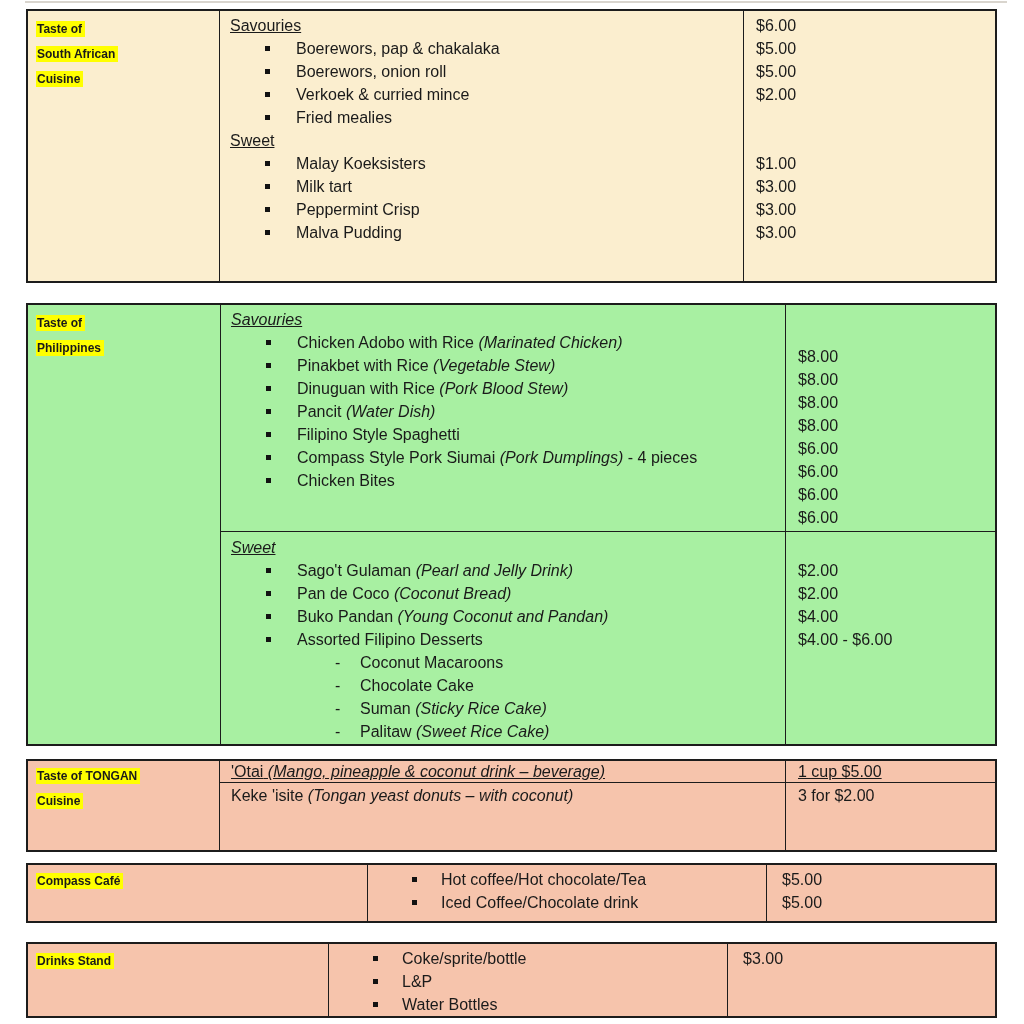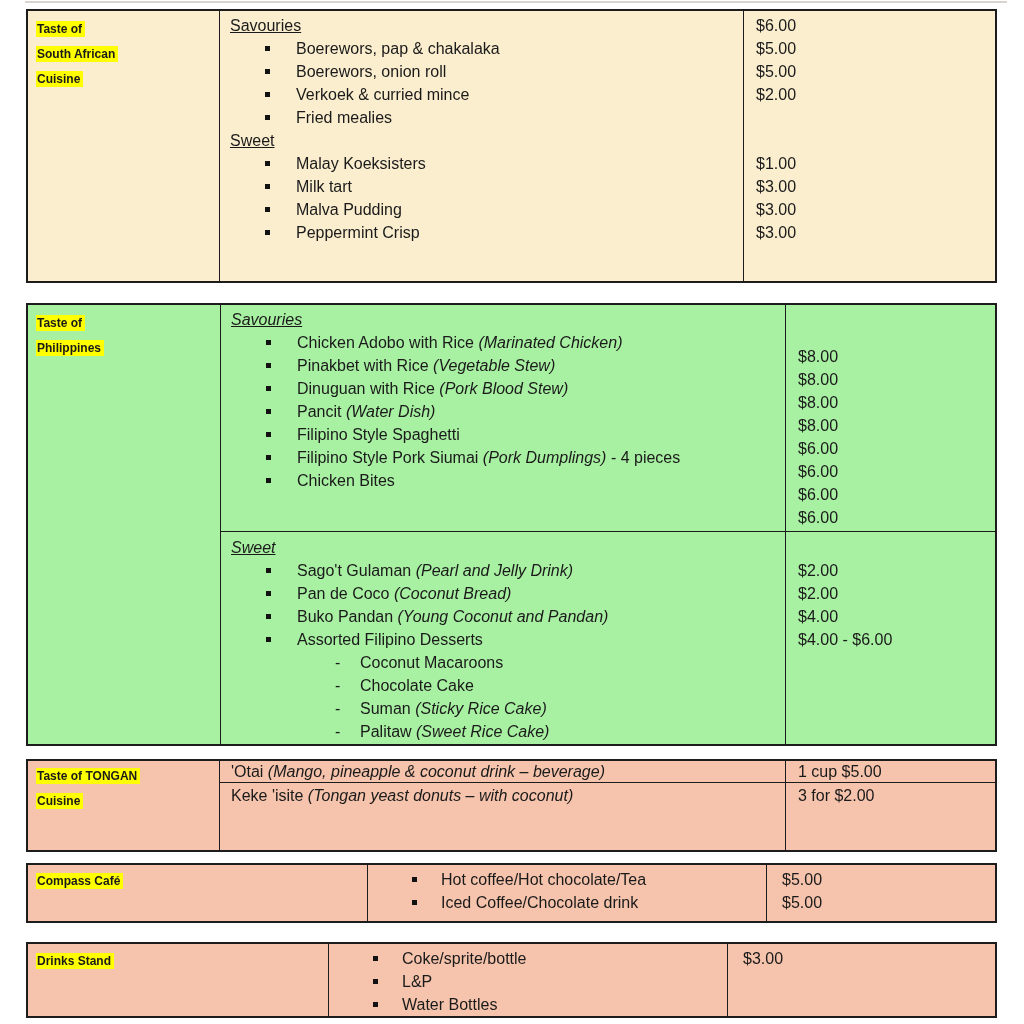--- a/index.html
+++ b/index.html
@@ -36,21 +36,21 @@
   .line.heading-italic .txt{text-decoration:underline;}
   .line.bullet{padding-left:76px;}
   .line.bullet .marker{position:absolute;left:45px;top:9px;width:5px;height:5px;background:#121212;}
   .line.dash{padding-left:139px;}
   .line.dash .marker{position:absolute;left:114px;top:0;}
   .line.plain{padding-left:11px;}
   .note{font-style:italic;}
   .price-line{padding-left:12px;}
 
   
-  .mrow.tight .line{height:16px;line-height:21px;}
+  .mrow.tight .line{height:16px;line-height:21px;text-decoration:underline;}
 
   
   .menu-table.t45 .line.bullet{padding-left:73px;}
   .menu-table.t45 .line.bullet .marker{left:44px;}
   .menu-table.t45 .price-line{padding-left:15px;}
 </style>
 </head>
 <body>
 
 <div class="page">
@@ -67,22 +67,22 @@
       <div class="mrow" style="flex:1;">
         <div class="items" style="width:524px;padding-top:3px;">
             <div class="line heading"><span class="txt">Savouries</span></div>
             <div class="line bullet"><span class="marker"></span><span class="txt">Boerewors, pap &amp; chakalaka</span></div>
             <div class="line bullet"><span class="marker"></span><span class="txt">Boerewors, onion roll</span></div>
             <div class="line bullet"><span class="marker"></span><span class="txt">Verkoek &amp; curried mince</span></div>
             <div class="line bullet"><span class="marker"></span><span class="txt">Fried mealies</span></div>
             <div class="line heading"><span class="txt">Sweet</span></div>
             <div class="line bullet"><span class="marker"></span><span class="txt">Malay Koeksisters</span></div>
             <div class="line bullet"><span class="marker"></span><span class="txt">Milk tart</span></div>
+            <div class="line bullet"><span class="marker"></span><span class="txt">Peppermint Crisp</span></div>
             <div class="line bullet"><span class="marker"></span><span class="txt">Malva Pudding</span></div>
-            <div class="line bullet"><span class="marker"></span><span class="txt">Peppermint Crisp</span></div>
           </div>
         <div class="prices" style="padding-top:3px;">
             <div class="line price-line">$6.00</div>
             <div class="line price-line">$5.00</div>
             <div class="line price-line">$5.00</div>
             <div class="line price-line">$2.00</div>
             <div class="line price-line">&nbsp;</div>
             <div class="line price-line">&nbsp;</div>
             <div class="line price-line">$1.00</div>
             <div class="line price-line">$3.00</div>
@@ -100,21 +100,21 @@
     </div>
     <div class="rowset">
       <div class="mrow split" style="height:227px;">
         <div class="items" style="width:565px;padding-top:3px;">
             <div class="line heading-italic"><span class="txt">Savouries</span></div>
             <div class="line bullet"><span class="marker"></span><span class="txt">Chicken Adobo with Rice</span><span class="note"> (Marinated Chicken)</span></div>
             <div class="line bullet"><span class="marker"></span><span class="txt">Pinakbet with Rice</span><span class="note"> (Vegetable Stew)</span></div>
             <div class="line bullet"><span class="marker"></span><span class="txt">Dinuguan with Rice</span><span class="note"> (Pork Blood Stew)</span></div>
             <div class="line bullet"><span class="marker"></span><span class="txt">Pancit</span><span class="note"> (Water Dish)</span></div>
             <div class="line bullet"><span class="marker"></span><span class="txt">Filipino Style Spaghetti</span></div>
-            <div class="line bullet"><span class="marker"></span><span class="txt">Filipino Style Pork Siumai</span><span class="note"> (Pork Dumplings)</span><span> - 4 pieces</span></div>
+            <div class="line bullet"><span class="marker"></span><span class="txt">Compass Style Pork Siumai</span><span class="note"> (Pork Dumplings)</span><span> - 4 pieces</span></div>
             <div class="line bullet"><span class="marker"></span><span class="txt">Chicken Bites</span></div>
           </div>
         <div class="prices" style="padding-top:17px;">
             <div class="line price-line">&nbsp;</div>
             <div class="line price-line">$8.00</div>
             <div class="line price-line">$8.00</div>
             <div class="line price-line">$8.00</div>
             <div class="line price-line">$8.00</div>
             <div class="line price-line">$6.00</div>
             <div class="line price-line">$6.00</div>

